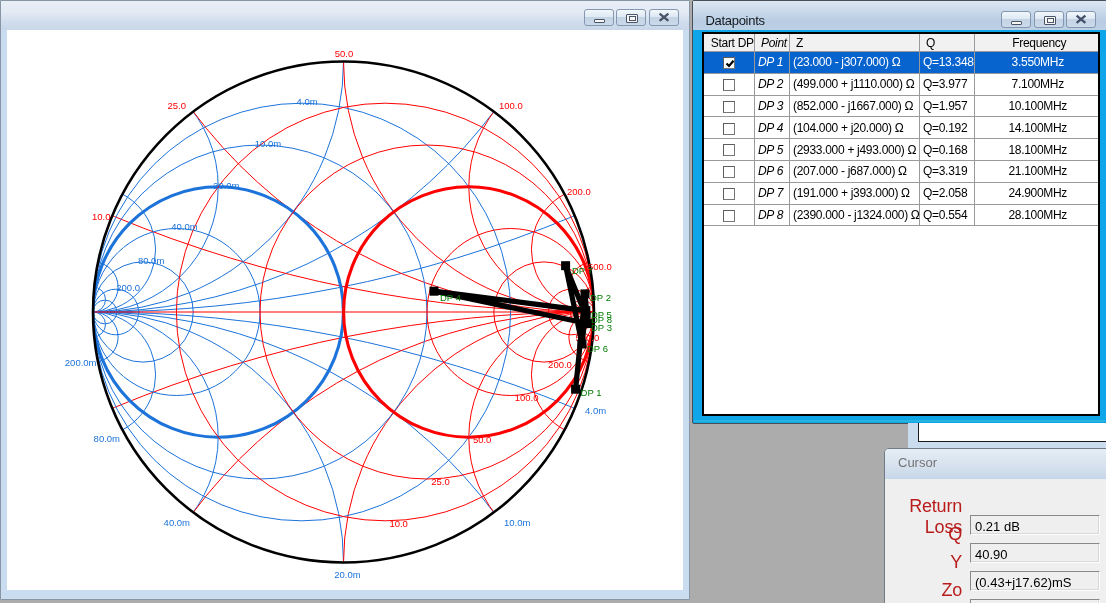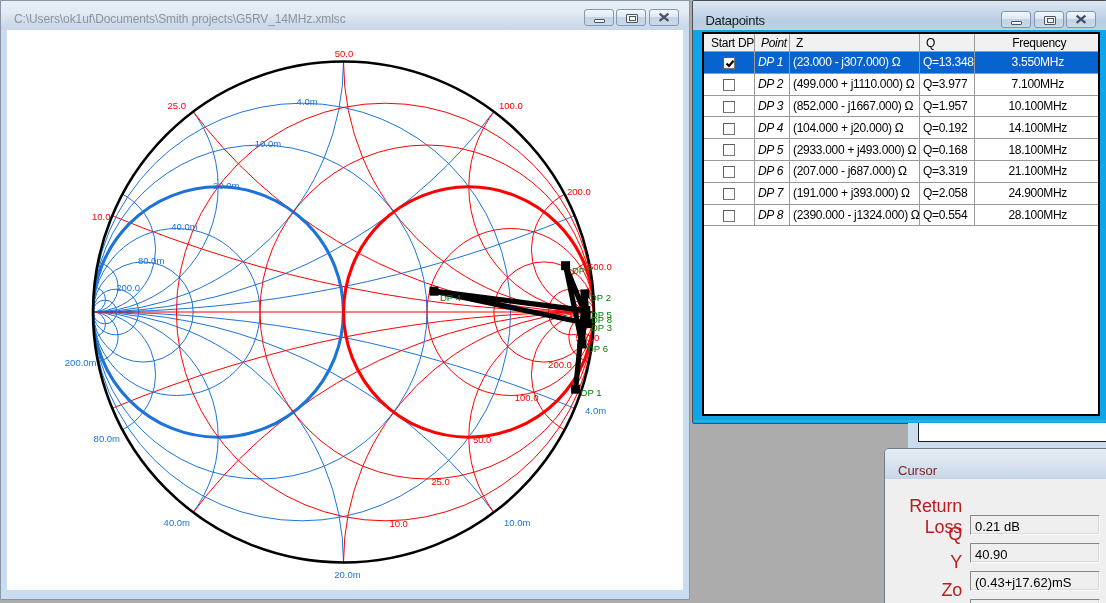--- a/index.html
+++ b/index.html
@@ -50,32 +50,31 @@
 #hid { left:908px; top:423px; width:200px; height:26px; background:#CBDCEE; }
 #hid .w { position:absolute; left:10px; top:0; right:0; height:18.5px; background:#fff;
   border-left:1.5px solid #1A1A1A; border-bottom:1.5px solid #1A1A1A; }
 
 
 #cur { left:884px; top:448px; width:230px; height:160px; background:#EFEFEF;
   border:1.5px solid #6F7B87; border-radius:5px 0 0 0;
 }
 #cur .tbar { position:absolute; left:0; top:0; right:0; height:30px; border-radius:4px 0 0 0;
   background:linear-gradient(180deg,#E5EDF5 0%,#D8E3EF 50%,#C6D6E7 100%); }
-#cur .ttl { position:absolute; left:13px; top:14px; font-size:13px; color:#7f1d1d; }
+#cur .ttl { position:absolute; left:13px; top:6px; font-size:13px; color:#737373; }
 .fld { position:absolute; left:85px; width:130px; height:20px; background:#EFEFEF;
   border:1px solid #898989; border-bottom-color:#FDFDFD; border-right-color:#FDFDFD;
   box-shadow:inset -1px -1px 0 #D8D8D8;
   font-size:13px; color:#000; padding:2.5px 0 0 4px;margin-top:24px; }
 .flbl { position:absolute; width:78px; text-align:right; font-size:18px; letter-spacing:-0.2px; color:#b91c1c; }
 </style></head>
 <body>
 
 <div class="win" id="smith">
   <div class="tbar"></div>
-  <div class="ttl">C:\Users\ok1uf\Documents\Smith projects\G5RV_14MHz.xmlsc</div>
   <div class="btns" style="right:10px">
     <div class="wbtn">
         <div class="gmin"></div>
       </div>
     <div class="wbtn">
         <div class="gmax"></div>
       </div>
     <div class="wbtn">
         <svg class="gx" viewBox="0 0 30 16.5">
           <path d="M10 4 L20 12.5 M20 4 L10 12.5" stroke="#4A5468" stroke-width="2.6"></path>
@@ -192,21 +191,21 @@
     <div class="wbtn">
         <svg class="gx" viewBox="0 0 30 16.5">
           <path d="M10 4 L20 12.5 M20 4 L10 12.5" stroke="#44506A" stroke-width="2.6"></path>
         </svg>
       </div>
   </div>
   <div id="tblwrap">
   <table>
     <tbody>
           <tr>
-            <th class="c0" style="padding-left:7px;text-align:right">Start DP</th>
+            <th class="c0" style="padding-left:7px;text-align:center">Start DP</th>
             <th class="c1">Point</th>
             <th class="c2">Z</th>
             <th class="c3">Q</th>
             <th class="c4">Frequency</th>
           </tr>
 <tr class="sel">
             <td class="c0"><span class="cb"><svg width="12" height="12" viewBox="0 0 12 12">
                   <path d="M2.5 5.5 L5 8 L9.5 2.8" stroke="#000" stroke-width="2.2" fill="none"></path>
                 </svg></span></td>
             <td class="c1">DP 1</td>

